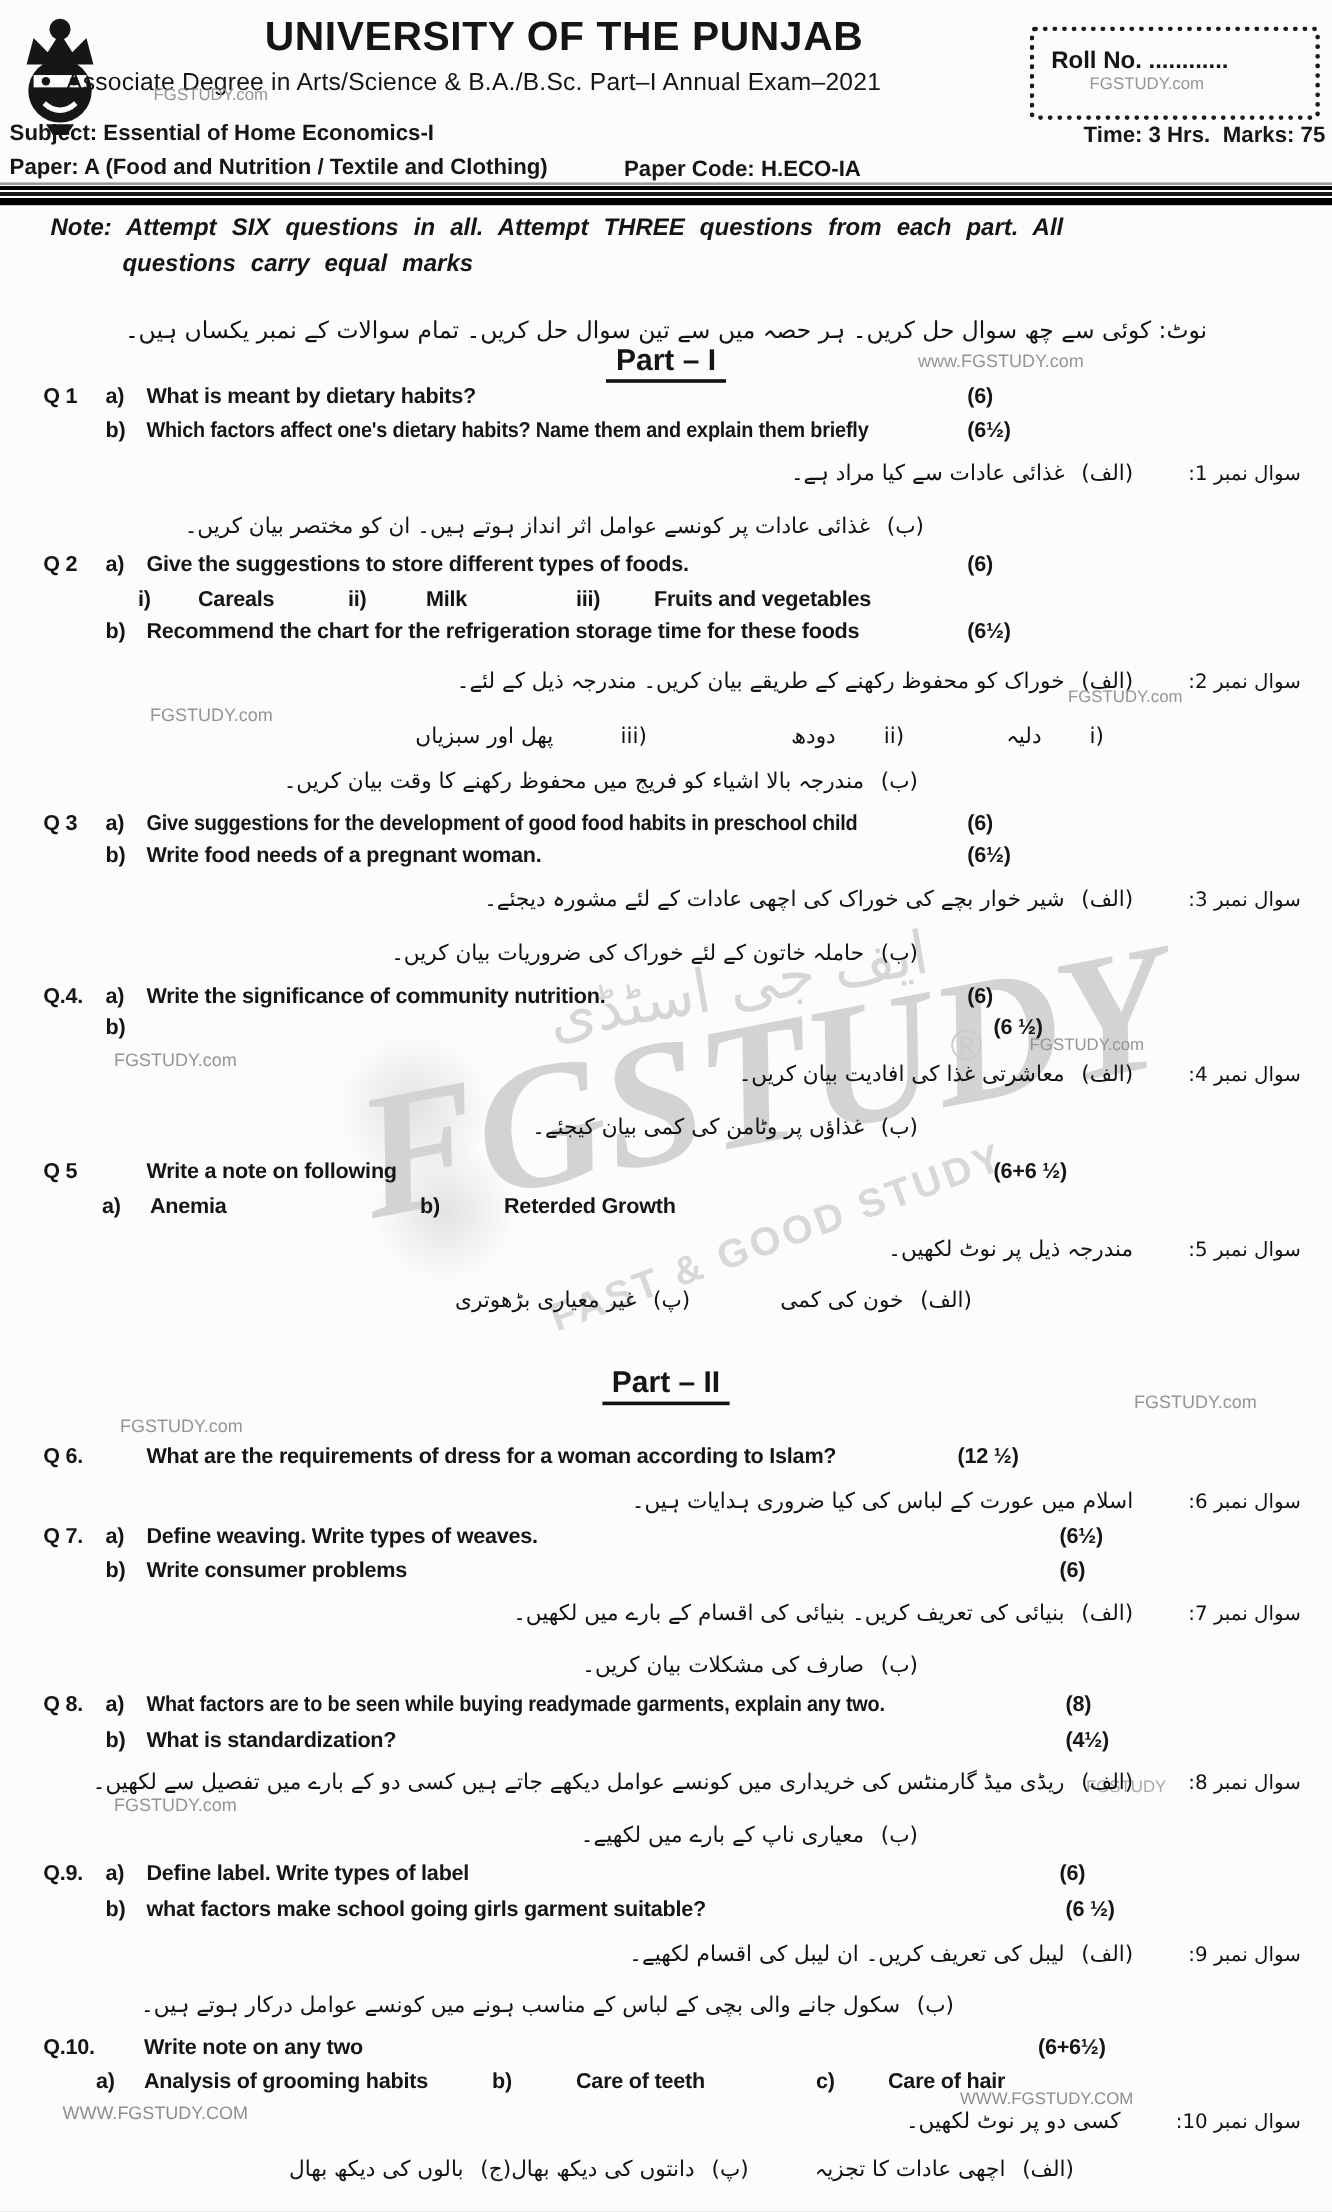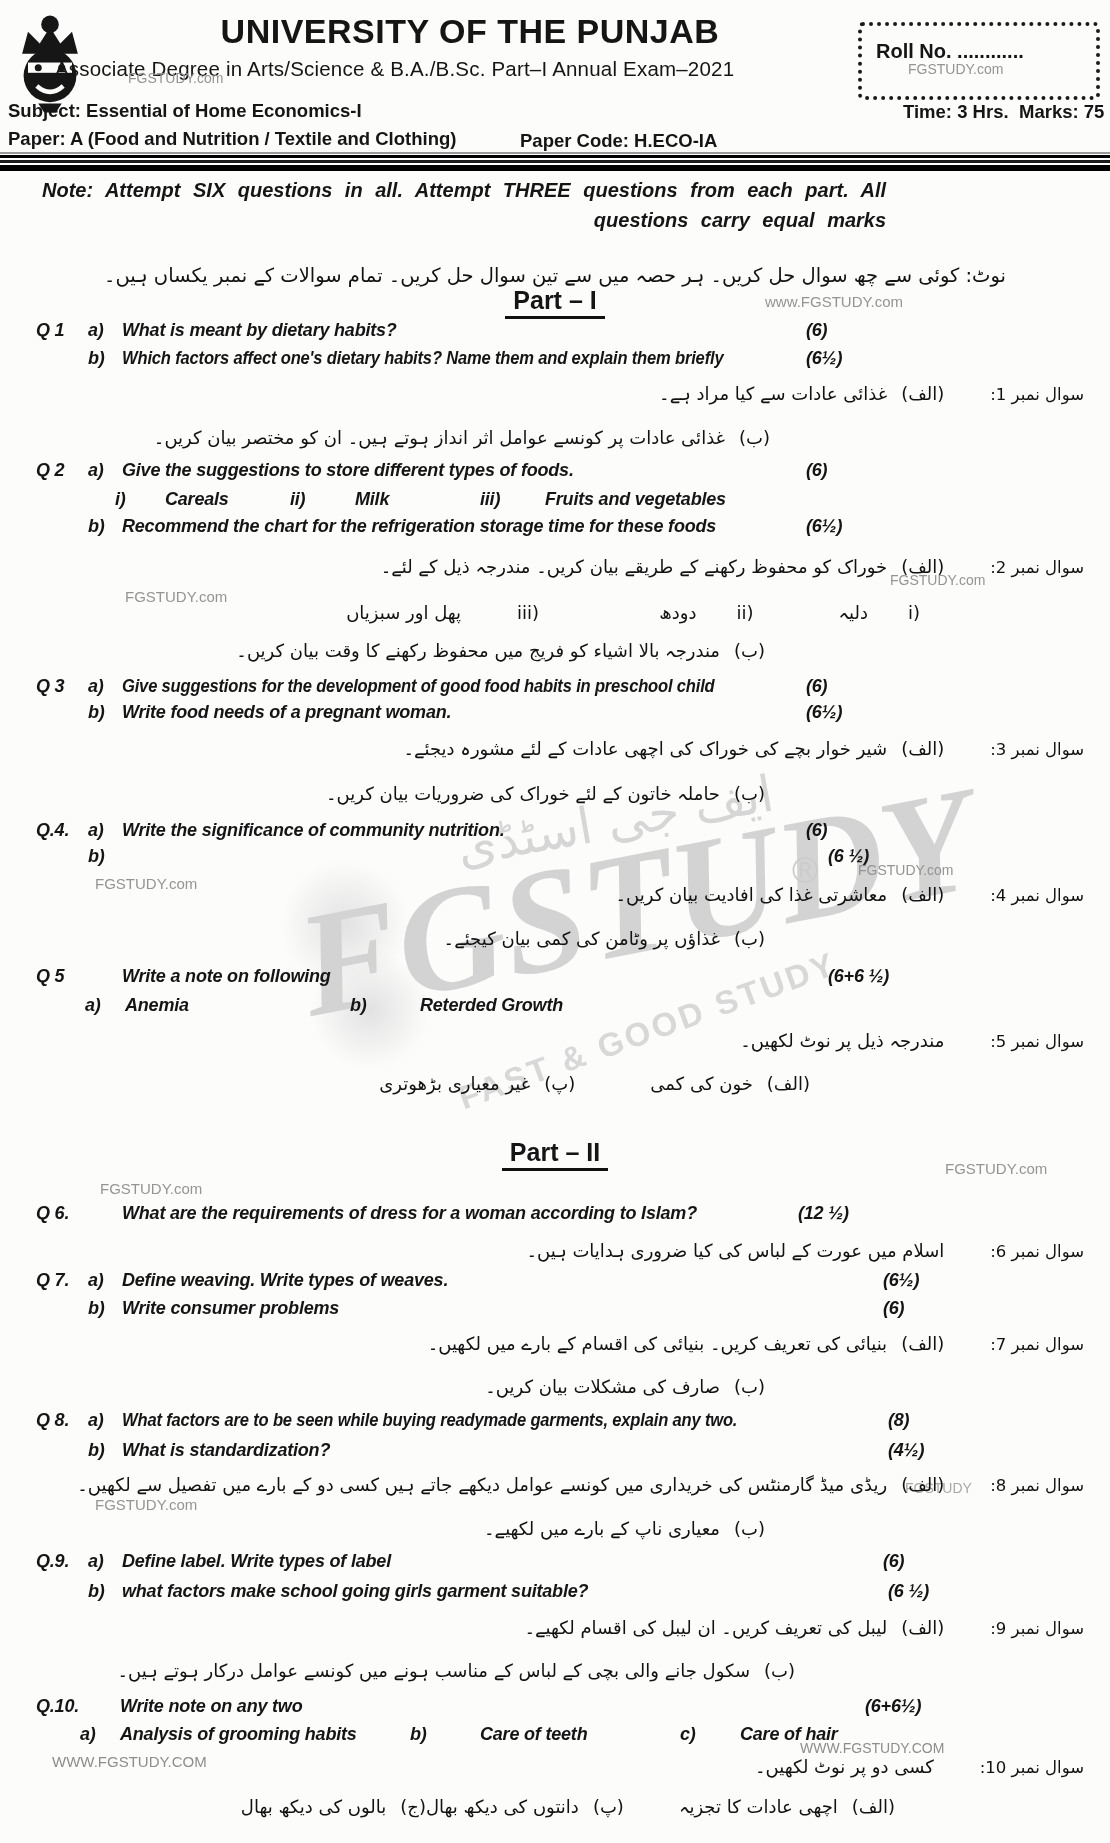--- a/index.html
+++ b/index.html
@@ -19,29 +19,29 @@
            border:4px dotted #1a1a1a;border-radius:5px;}
   .rolltext{margin:14px 0 0 14px;font-size:20px;font-weight:bold;}
   .rollwm{display:block;margin:-2px 0 0 46px;}
   .rulebar{position:absolute;top:152px;left:0;width:1110px;height:19px;
            background:linear-gradient(180deg,#9a9a9a 0 2px,#fff 2px 3px,#000 3px 6px,
                       #fff 6px 8px,#1a1a1a 8px 11px,#fff 11px 13px,#000 13px 19px);}
 
   
   .note{position:absolute;top:175px;left:42px;font-size:20px;font-weight:bold;
         font-style:italic;word-spacing:7px;white-space:nowrap;line-height:30px;}
-  .note .l2{margin-left:60px;text-align:right;}
+  .note .l2{margin-left:60px;}
 
   
   .ptitle{position:absolute;left:0;right:0;text-align:center;font-size:25px;font-weight:bold;}
   .ptitle span{border-bottom:3px solid #111;padding:0 8px 2px;}
 
   
   .en{position:absolute;left:36px;width:1050px;display:flex;font-size:18px;font-weight:bold;
-      letter-spacing:-.2px;white-space:nowrap;font-style:italic;}
+      letter-spacing:-.2px;white-space:nowrap;}
   .w-num{flex:none;width:52px;}
   .w-sub{flex:none;width:34px;}
   .qtx{flex:none;}
   .tight{display:inline-block;transform:scaleX(.92);transform-origin:0 50%;}
   .mk{position:absolute;top:0;font-weight:bold;}
 
   
   .urow{position:absolute;direction:rtl;display:flex;align-items:baseline;white-space:nowrap;
         font-family:"DejaVu Sans",sans-serif;font-size:18px;color:#121212;}
   .ulab{font-size:16.5px;margin-left:46px;}

